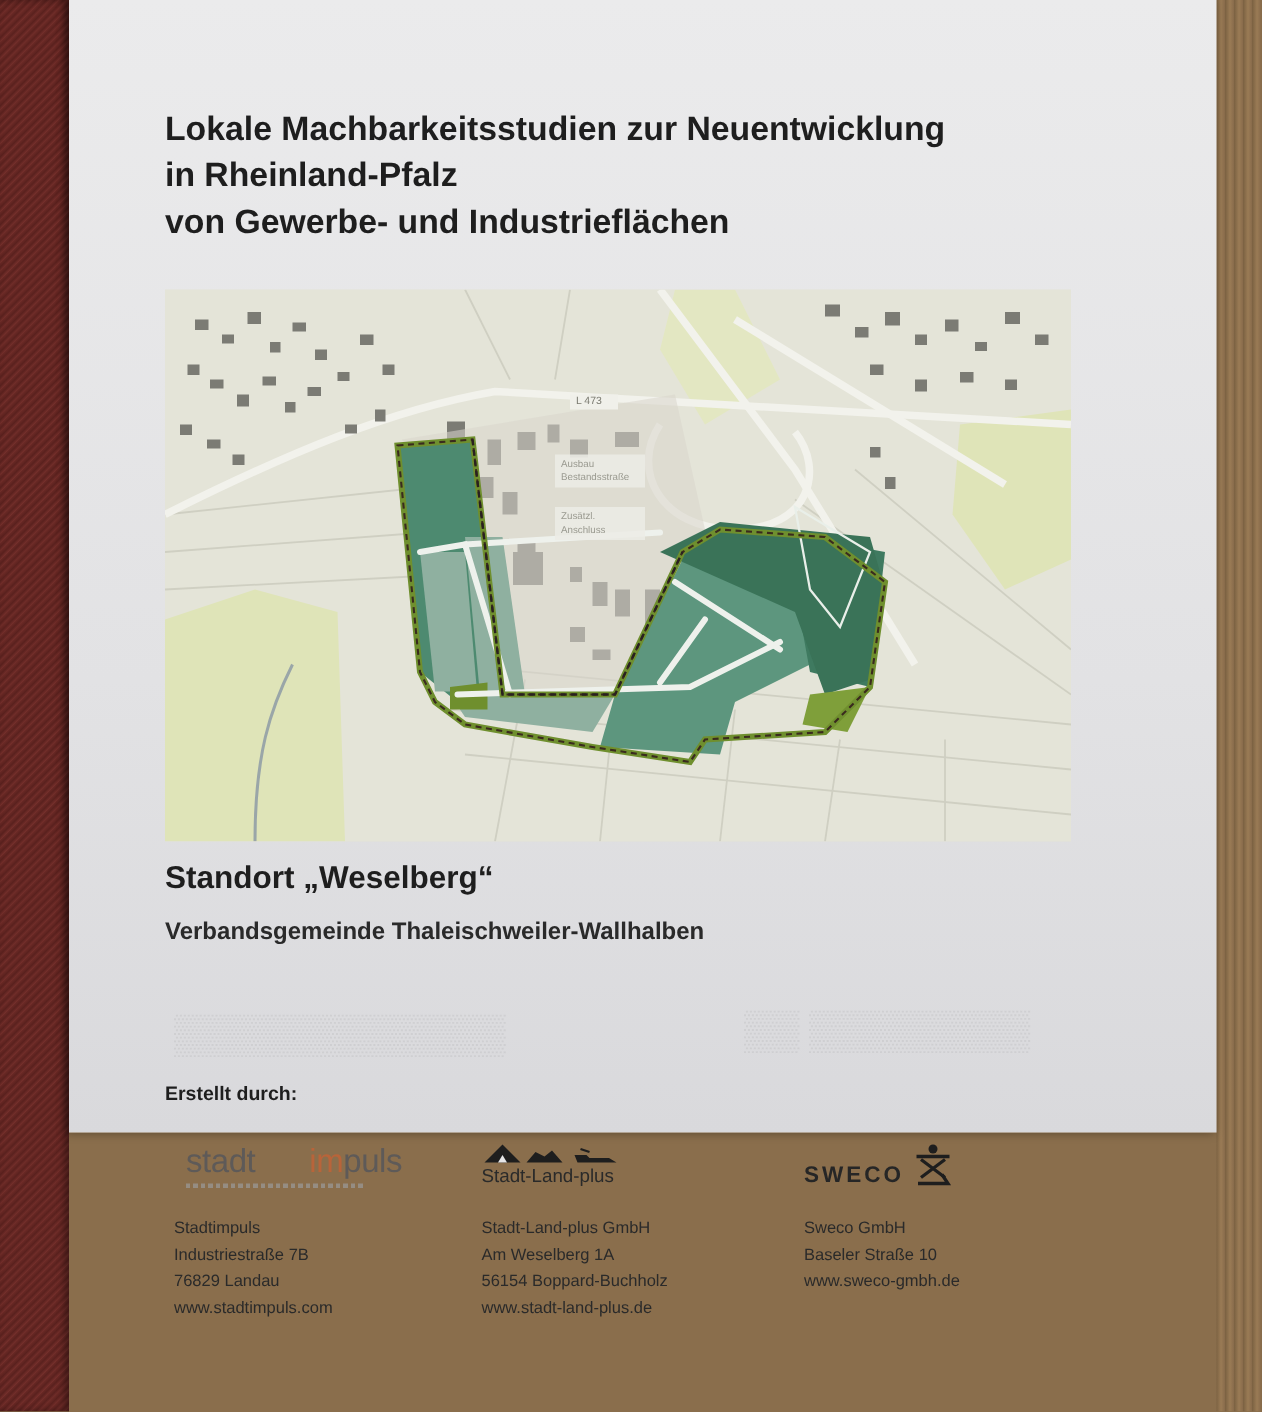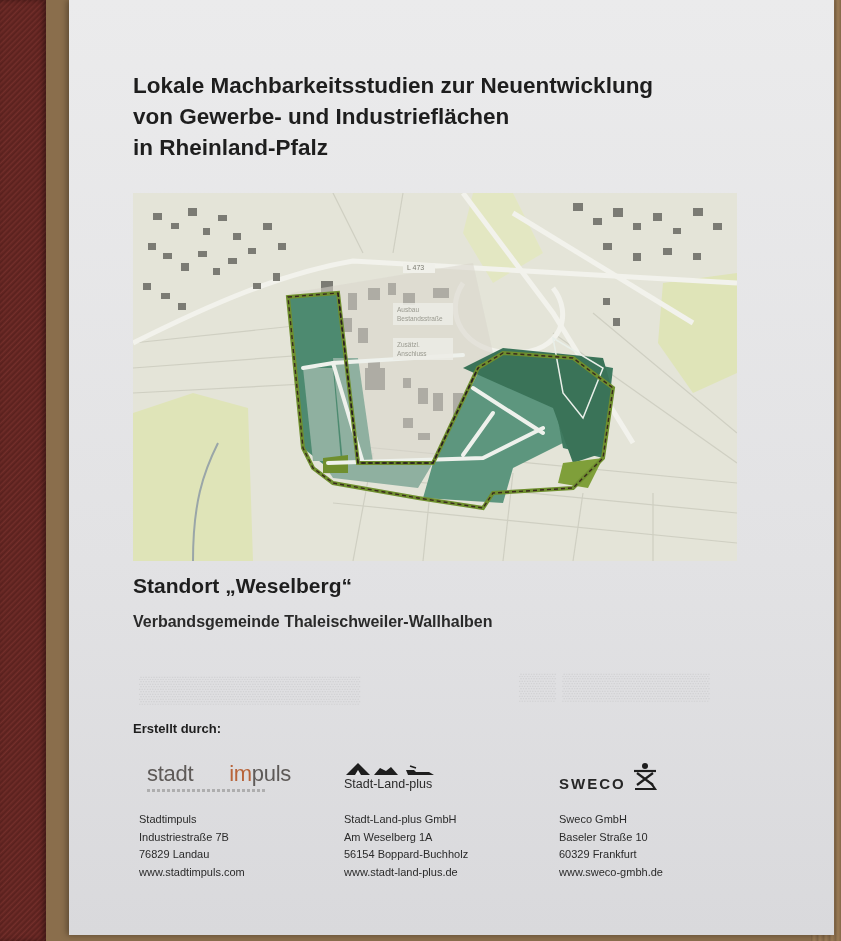--- a/index.html
+++ b/index.html
@@ -13,24 +13,23 @@
       position: absolute; right: 0; top: 0; width: 30px; height: 941px;
       background: repeating-linear-gradient(90deg, #7d6343 0px, #9a7b55 3px, #86694a 6px);
     }
     
     .spine {
       position: absolute; left: 0; top: 0; width: 46px; height: 941px;
       background: repeating-linear-gradient(135deg, #6b2a26 0px, #5a211e 2px, #742f2b 4px);
       box-shadow: inset -3px 0 5px rgba(0,0,0,.35);
     }
     .page {
-      position: absolute; left: 46px; top: 0; width: 765px; height: 935px;
+      position: absolute; left: 46px; top: 0; width: 765px; height: 755px;
       background: linear-gradient(180deg, #ebebec 0%, #e2e2e4 60%, #d9d9dc 100%);
       box-shadow: -2px 0 6px rgba(0,0,0,.35);
-      margin-left: 23px;
     }
     .title {
       position: absolute; left: 64px; top: 70px; width: 620px;
       font-weight: 700; font-size: 22.5px; line-height: 31px; color: #1e1e1e;
       margin: 0;
     }
     .title span { display: block; }
 
     .map {
       position: absolute; left: 64px; top: 193px; width: 604px; height: 368px;
@@ -88,22 +87,22 @@
 <div class="table-surface"></div>
 <div class="spine"></div>
 
 <div class="page">
 
   <div class="show-through" style="left:70px; top:675px;">▒▒▒▒▒▒▒▒▒▒▒▒</div>
   <div class="show-through" style="left:450px; top:672px;">▒▒ ▒▒▒▒▒▒▒▒</div>
 
   <h1 class="title">
     <span>Lokale Machbarkeitsstudien zur Neuentwicklung</span>
+    <span>in Rheinland-Pfalz</span>
     <span>von Gewerbe- und Industrieflächen</span>
-    <span>in Rheinland-Pfalz</span>
   </h1>
 
   <div class="map">
     <svg viewBox="0 0 604 368" xmlns="http://www.w3.org/2000/svg">
       <rect width="604" height="368" fill="#e4e4d8"></rect>
 
       <path d="M0 220 L60 200 L115 215 L120 368 L0 368 Z" fill="#dfe4b8"></path>
       <path d="M340 0 L380 0 L410 60 L360 90 L330 40 Z" fill="#e3e7c2"></path>
       <path d="M530 90 L604 80 L604 180 L560 200 L525 150 Z" fill="#dfe4b8"></path>
 
@@ -273,18 +272,17 @@
       <svg width="28" height="30" viewBox="0 0 28 30">
         <circle cx="14" cy="4" r="3" fill="#1e1e1e"></circle>
         <path d="M3 9 L25 9" stroke="#1e1e1e" stroke-width="2.2"></path>
         <path d="M6 11 L22 23 M22 11 L6 23" stroke="#1e1e1e" stroke-width="2.2"></path>
         <path d="M4 27 L24 27 L20 21" stroke="#1e1e1e" stroke-width="2.2" fill="none"></path>
       </svg>
     </div>
     <div class="addr">
       <div>Sweco GmbH</div>
       <div>Baseler Straße 10</div>
-      <div>60329 Frankfurt</div>
       <div>www.sweco-gmbh.de</div>
     </div>
   </div>
 
 </div>
 
 </body></html>

